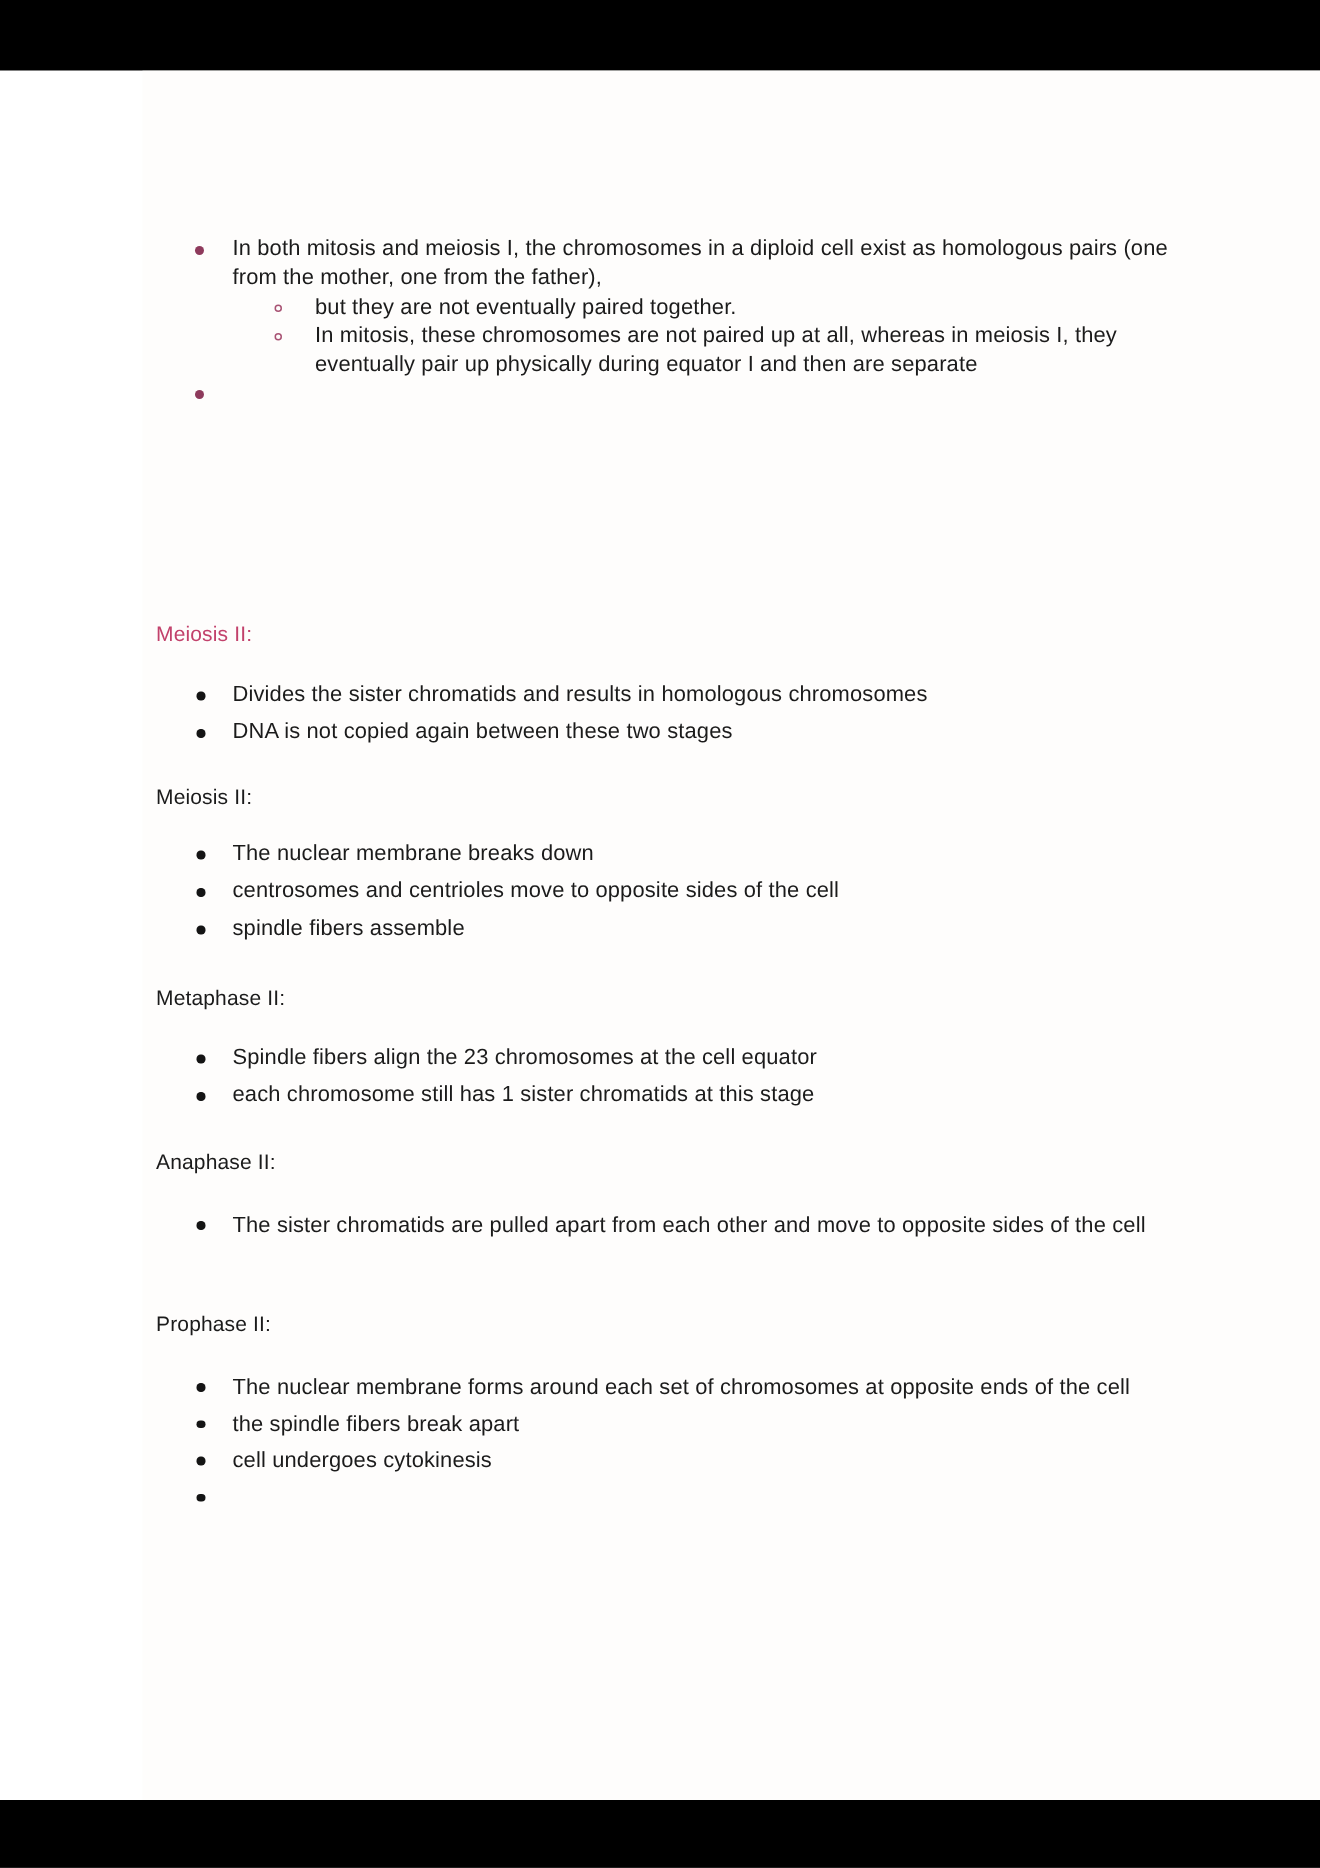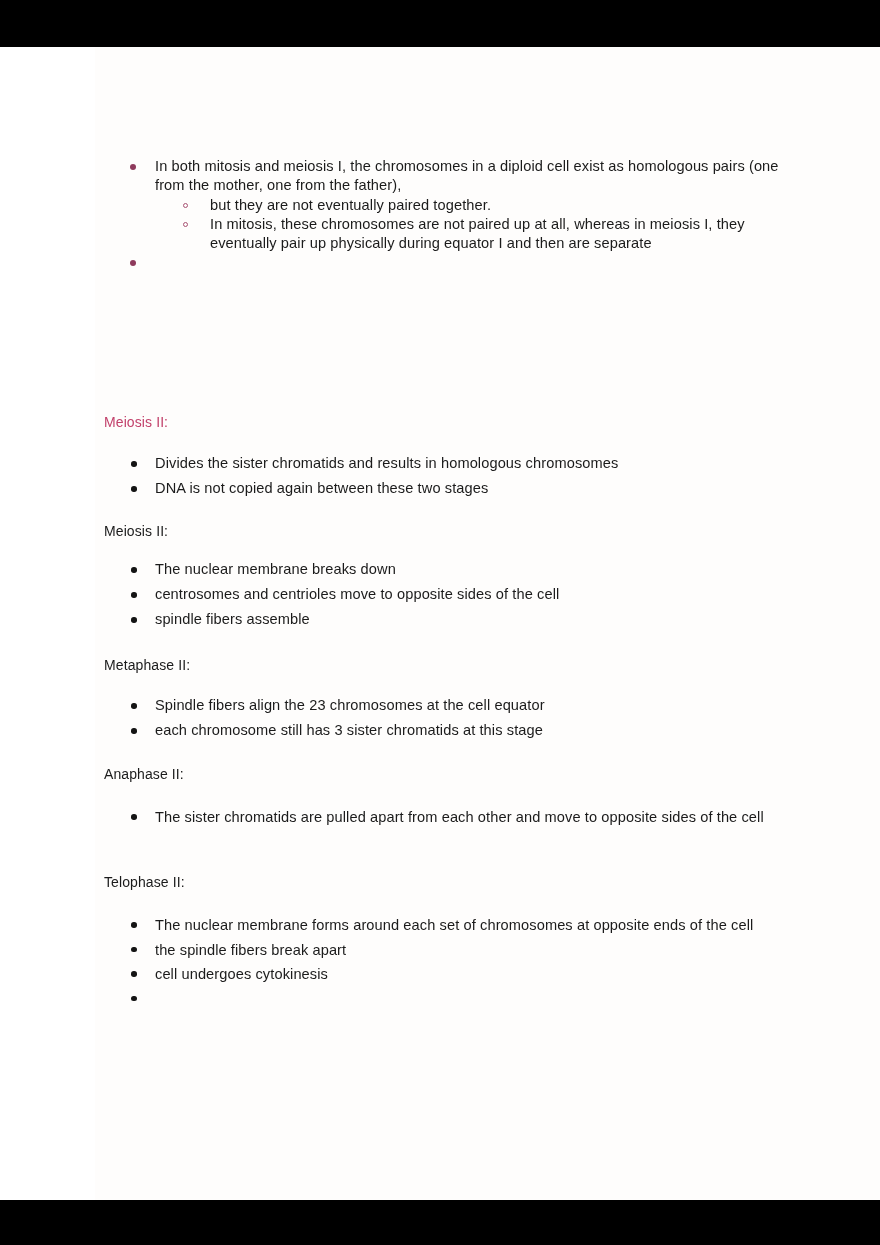--- a/index.html
+++ b/index.html
@@ -211,36 +211,36 @@
 
   <div class="sect-title" style="top:609px;">Metaphase II:</div>
   <div class="block" style="top:649px;">
     <ul class="blist spaced">
       <li>
         <span class="bullet"></span>
         <span>Spindle fibers align the 23 chromosomes at the cell equator</span>
       </li>
       <li>
         <span class="bullet"></span>
-        <span>each chromosome still has 3 sister chromatids at this stage</span>
+        <span>each chromosome still has 1 sister chromatids at this stage</span>
       </li>
     </ul>
   </div>
 
   <div class="sect-title" style="top:718px;">Anaphase II:</div>
   <div class="block" style="top:758px;">
     <ul class="blist wide">
       <li class="tight" style="line-height:24.5px;">
         <span class="bullet" style="top:9px;"></span>
         <span>The sister chromatids are pulled apart from each other and move to opposite sides of the cell</span>
       </li>
     </ul>
   </div>
 
-  <div class="sect-title" style="top:826px;">Telophase II:</div>
+  <div class="sect-title" style="top:826px;">Prophase II:</div>
   <div class="block" style="top:866px;">
     <ul class="blist wide">
       <li style="line-height:24.5px;">
         <span class="bullet" style="top:9px;"></span>
         <span>The nuclear membrane forms around each set of chromosomes at opposite ends of the cell</span>
       </li>
       <li style="line-height:24.5px;">
         <span class="bullet" style="top:9px;"></span>
         <span>the spindle fibers break apart</span>
       </li>

